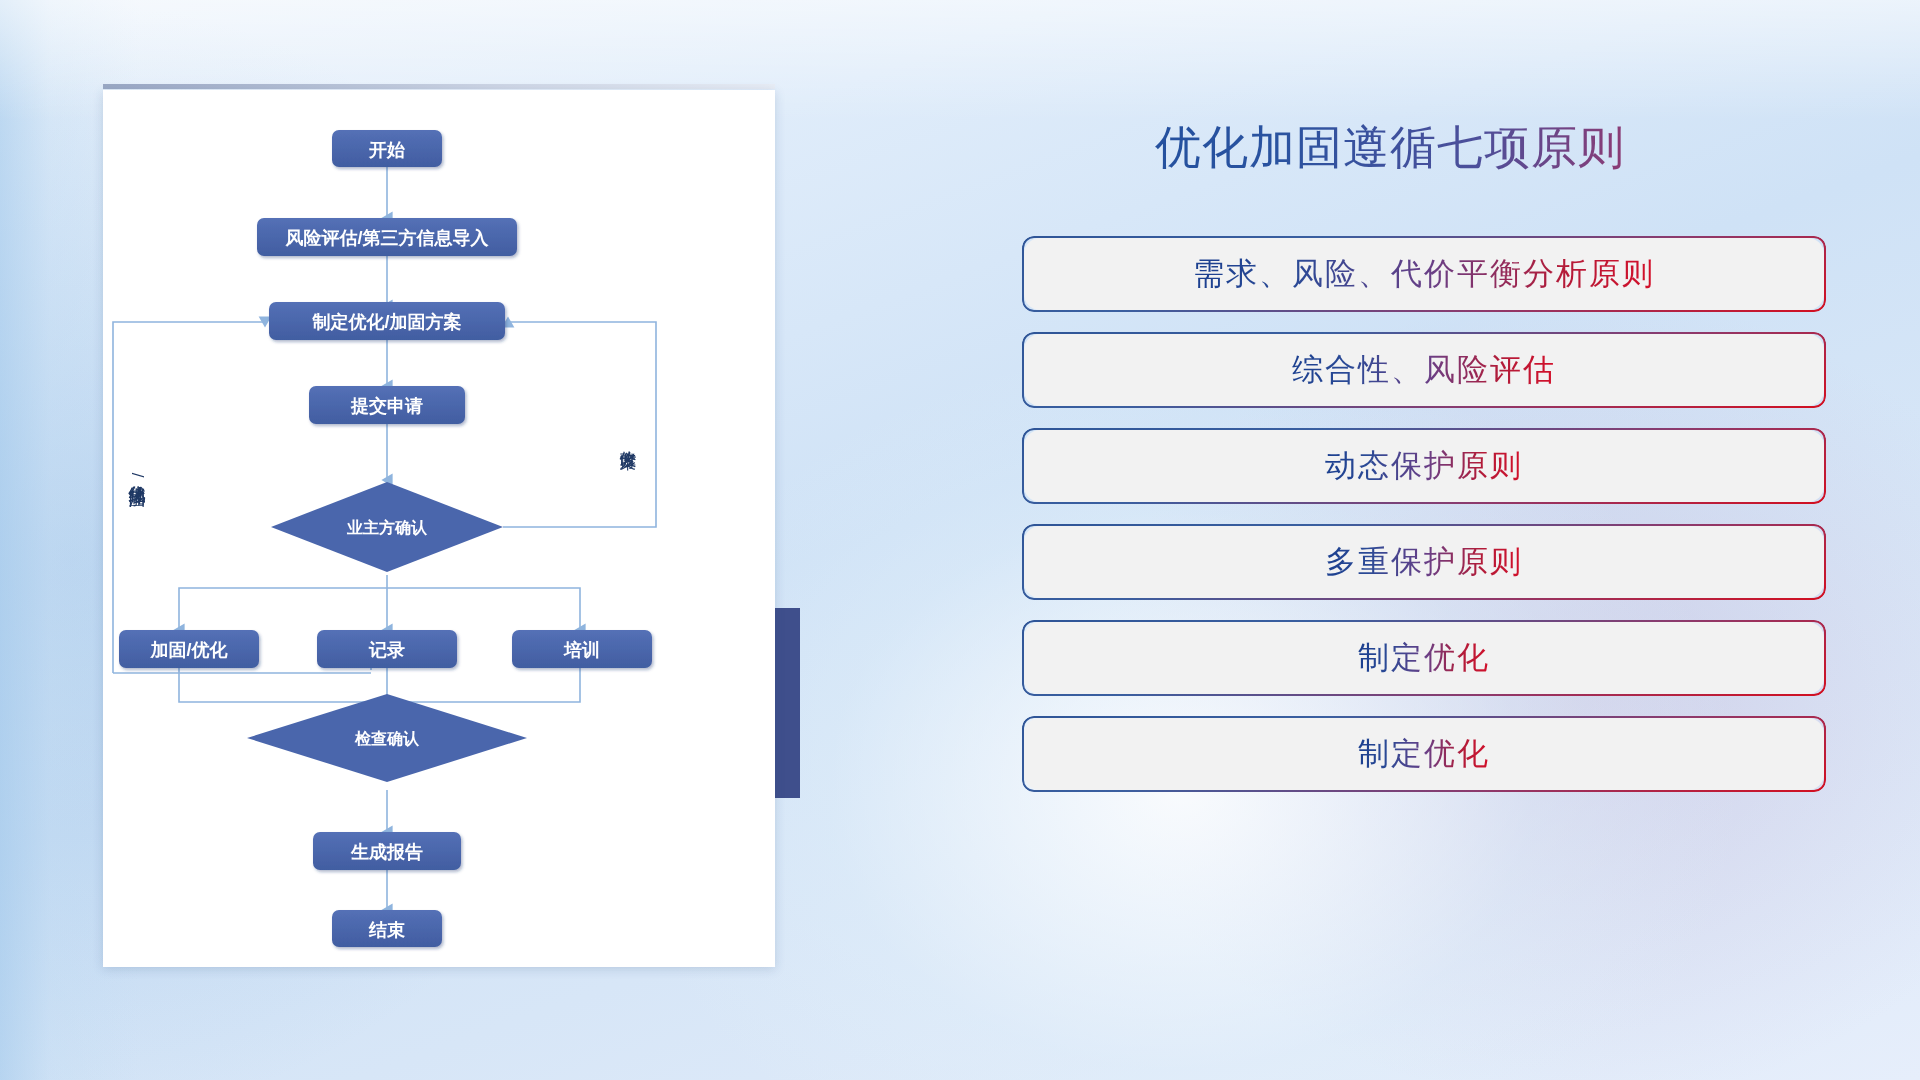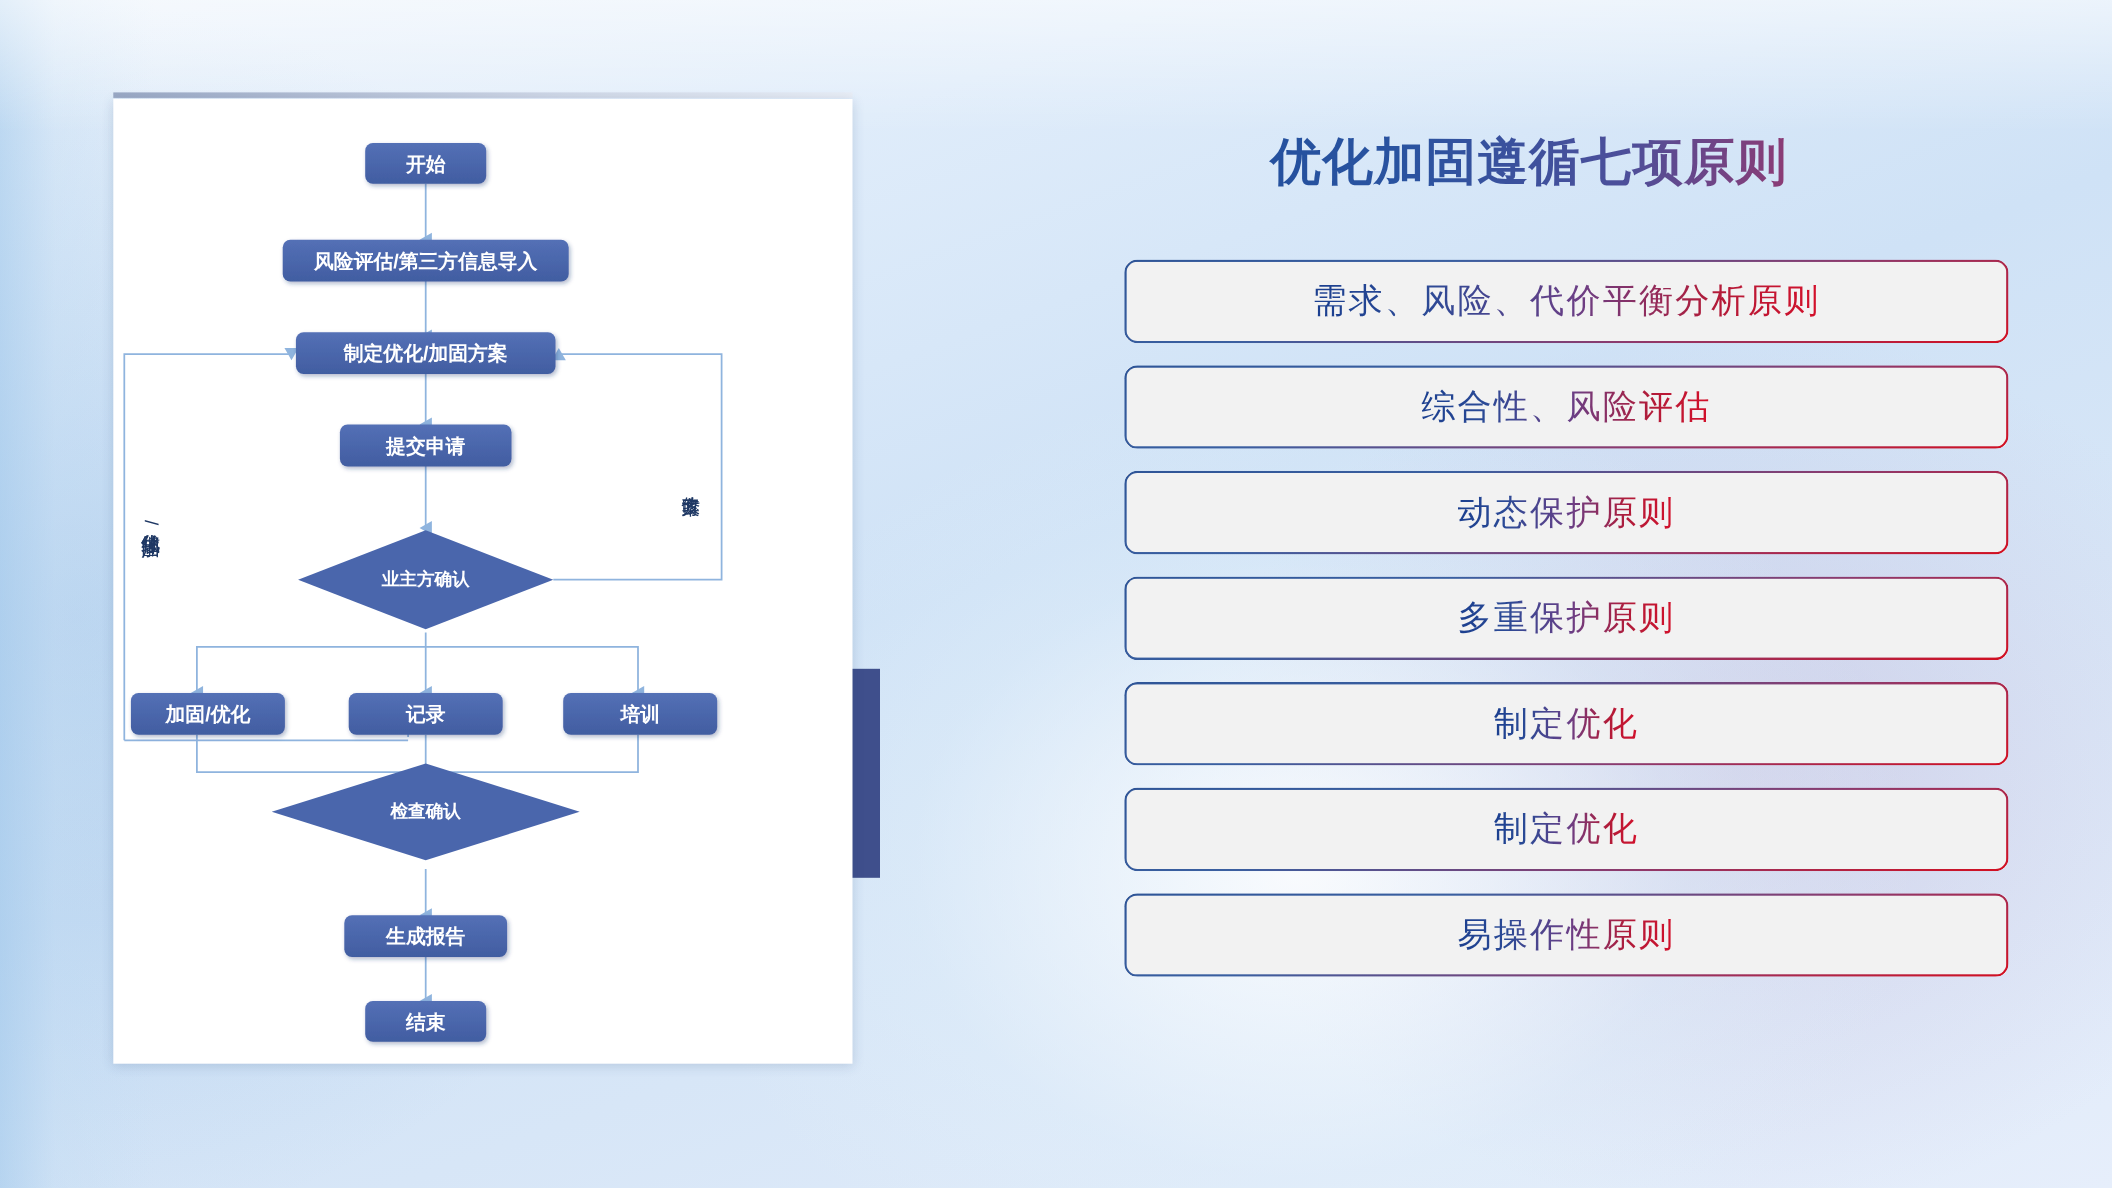--- a/index.html
+++ b/index.html
@@ -67,40 +67,40 @@
     dominant-baseline: central;
   }
 
   
   #right-title {
     position: absolute;
     left: 1020px; top: 117px;
     width: 740px;
     text-align: center;
     font-size: 46px;
-    font-weight: bold;
+    font-weight: normal;
     letter-spacing: 1px;
     background: linear-gradient(90deg, #1f4e9c 0%, #2a53a0 35%, #4d4f9a 62%, #8d3b74 82%, #b4243c 100%);
     -webkit-background-clip: text;
     background-clip: text;
     color: transparent;
     -webkit-text-fill-color: transparent;
     text-shadow: none;
   }
 
   #principles {
     position: absolute;
     left: 1024px; top: 238px;
     width: 800px;
   }
   .principle {
     position: relative;
     height: 72px;
     margin-bottom: 24px;
-    border-radius: 4px;
+    border-radius: 16px;
     background: #f2f2f2;
     display: flex;
     align-items: center;
     justify-content: center;
   }
   .principle::before {
     content: "";
     position: absolute;
     inset: -2px;
     border-radius: 12px;
@@ -261,17 +261,14 @@
     </div>
     <div class="principle">
       <span class="principle-label">多重保护原则</span>
     </div>
     <div class="principle">
       <span class="principle-label">制定优化</span>
     </div>
     <div class="principle">
       <span class="principle-label">制定优化</span>
     </div>
-    <div class="principle">
-      <span class="principle-label">易操作性原则</span>
-    </div>
   </div>
 </div>
 
 </body></html>

